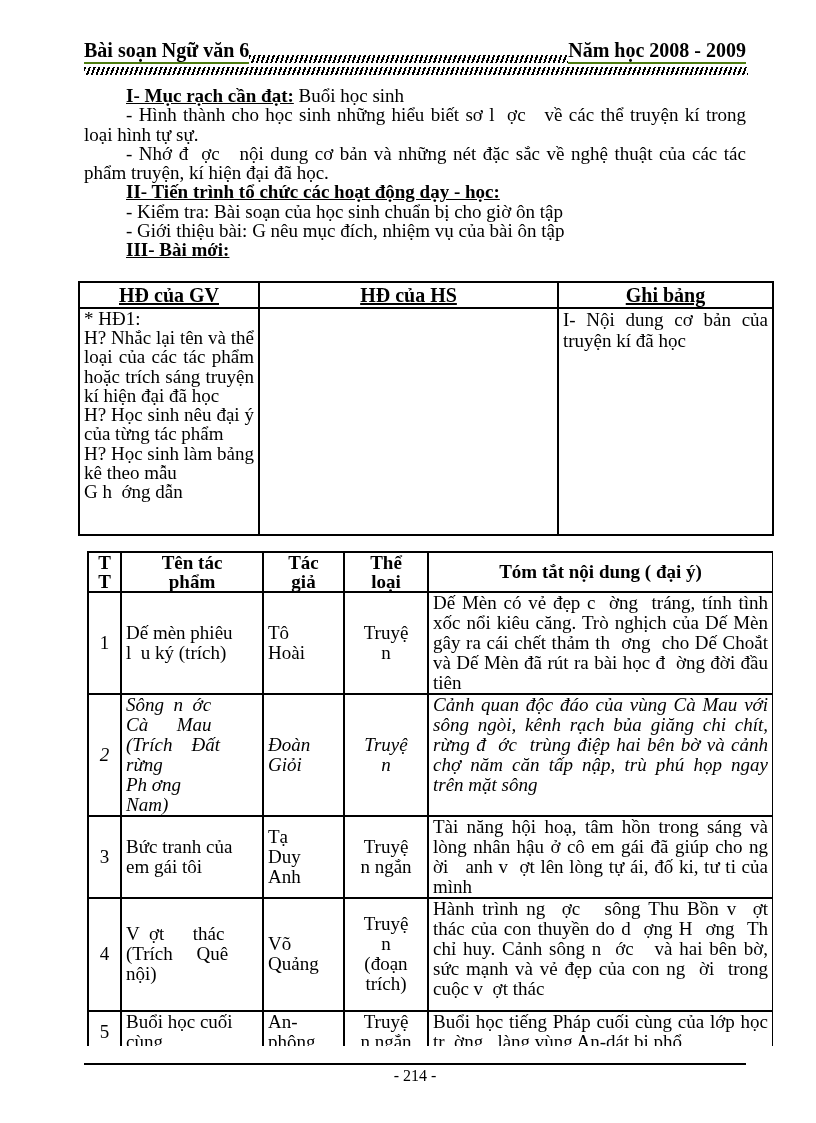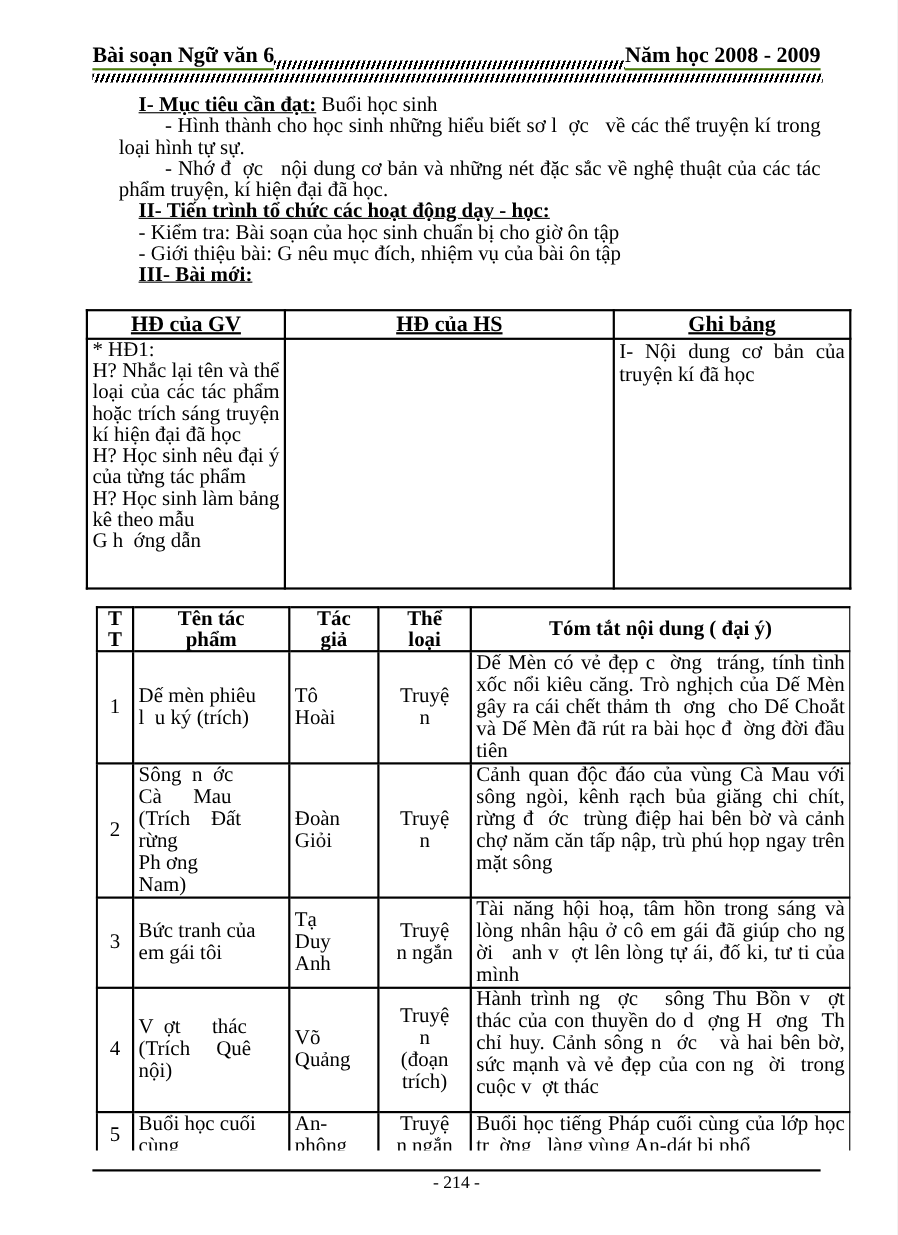--- a/index.html
+++ b/index.html
@@ -16,42 +16,42 @@
     font-weight:bold; font-size:20px; line-height:21px;
     border-bottom:2px solid #4d7c0f; padding-bottom:1px; white-space:pre;
   }
   .hatch { background:repeating-linear-gradient(110deg,#000 0 2px,#fff 2px 4.5px); }
   .hfill { flex:1; height:8px; margin-bottom:1px; }
   .hrule { height:8px; margin-top:3px; width:664px; }
 
   
   .content { margin-top:11px; font-size:19px; line-height:19.3px; width:662px; }
   .para { margin:0; text-indent:42px; white-space:pre-wrap; }
-  .just { text-align:justify;margin-left:24px; }
+  .just { text-align:justify; }
   .h-ul { font-weight:bold; text-decoration:underline; }
 
   
   table { border-collapse:collapse; table-layout:fixed; }
   th, td { border:2px solid #000; padding:0 4px; vertical-align:top; }
 
   .t1 { width:694px; margin:21px 0 0 -6px; }
   .t1 th { font-size:20px; line-height:22px; text-decoration:underline; height:24px; vertical-align:middle; }
   .t1 .gv  { height:225px; white-space:pre-wrap; text-align:justify; font-size:19px; line-height:19.3px; }
   .t1 .board { white-space:pre-wrap; text-align:justify; text-align-last:left; font-size:19px; line-height:21px; }
 
   .t2wrap { height:495px; overflow:hidden; margin:15px 0 0 3px; width:686px; }
   .t2 { width:685px; font-size:19px; line-height:20px; }
   .t2 th { white-space:pre-line; text-align:center; vertical-align:middle; line-height:19px; font-size:19px; }
   .num    { text-align:center; vertical-align:middle; }
   .name   { vertical-align:middle; white-space:pre-wrap; }
   .author { text-align:left; vertical-align:middle; white-space:pre-line; }
   .genre  { text-align:center; vertical-align:middle; white-space:pre-line; }
   .sum    { text-align:justify; white-space:pre-wrap; vertical-align:top; }
   .t2 tr.r1 td { height:99px; }
-  .t2 tr.r2 td { height:115px; }
+  .t2 tr.r2 td { height:115px;font-style:italic; }
   .t2 tr.r3 td { height:75px; }
   .t2 tr.r4 td { height:111px; }
 
   
   .footer { position:absolute; left:84px; top:1063px; width:662px; text-align:center; }
   .footer-rule { border-top:2px solid #000; height:0; }
   .pagenum { font-size:16px; line-height:21px; }
   .credit { font-size:19px; line-height:22px; font-style:italic; white-space:pre-wrap; }
   .teacher-name { font-weight:bold; font-family:"DejaVu Serif", serif; }
   .unit-label { font-weight:bold; }
@@ -63,21 +63,21 @@
   <div class="inner">
 
     <div class="header">
       <span class="htitle">Bài soạn Ngữ văn 6</span>
       <div class="hatch hfill"></div>
       <span class="htitle">Năm học 2008 - 2009</span>
     </div>
     <div class="hatch hrule"></div>
 
     <div class="content">
-      <p class="para"><span class="h-ul">I- Mục tiêu cần đạt:</span><span> Buổi học sinh</span></p>
+      <p class="para"><span class="h-ul">I- Mục rạch cần đạt:</span><span> Buổi học sinh</span></p>
       <p class="para just">- Hình thành cho học sinh những hiểu biết sơ l  ợc   về các thể truyện kí trong loại hình tự sự.</p>
       <p class="para just">- Nhớ đ  ợc   nội dung cơ bản và những nét đặc sắc về nghệ thuật của các tác phẩm truyện, kí hiện đại đã học.</p>
       <p class="para"><span class="h-ul">II- Tiến trình tổ chức các hoạt động dạy - học:</span></p>
       <p class="para">- Kiểm tra: Bài soạn của học sinh chuẩn bị cho giờ ôn tập</p>
       <p class="para">- Giới thiệu bài: G nêu mục đích, nhiệm vụ của bài ôn tập</p>
       <p class="para"><span class="h-ul">III- Bài mới:</span></p>
 
       <table class="t1">
         <colgroup>
             <col style="width:180px">

